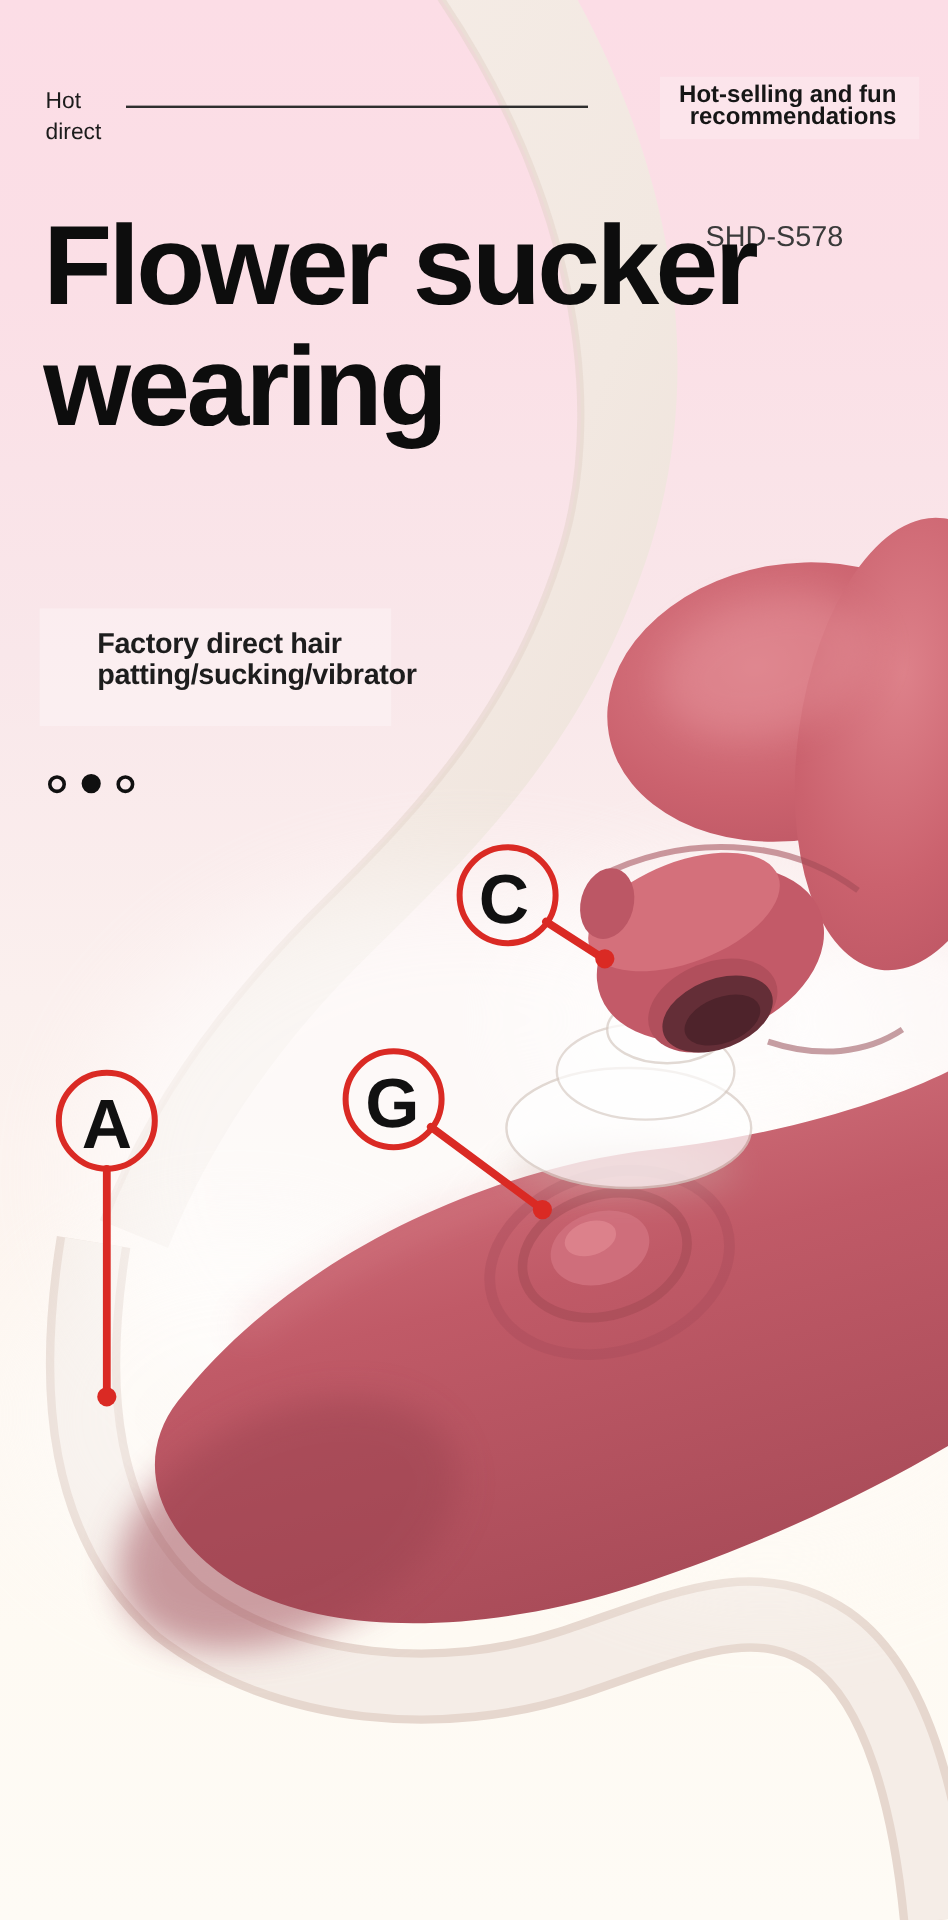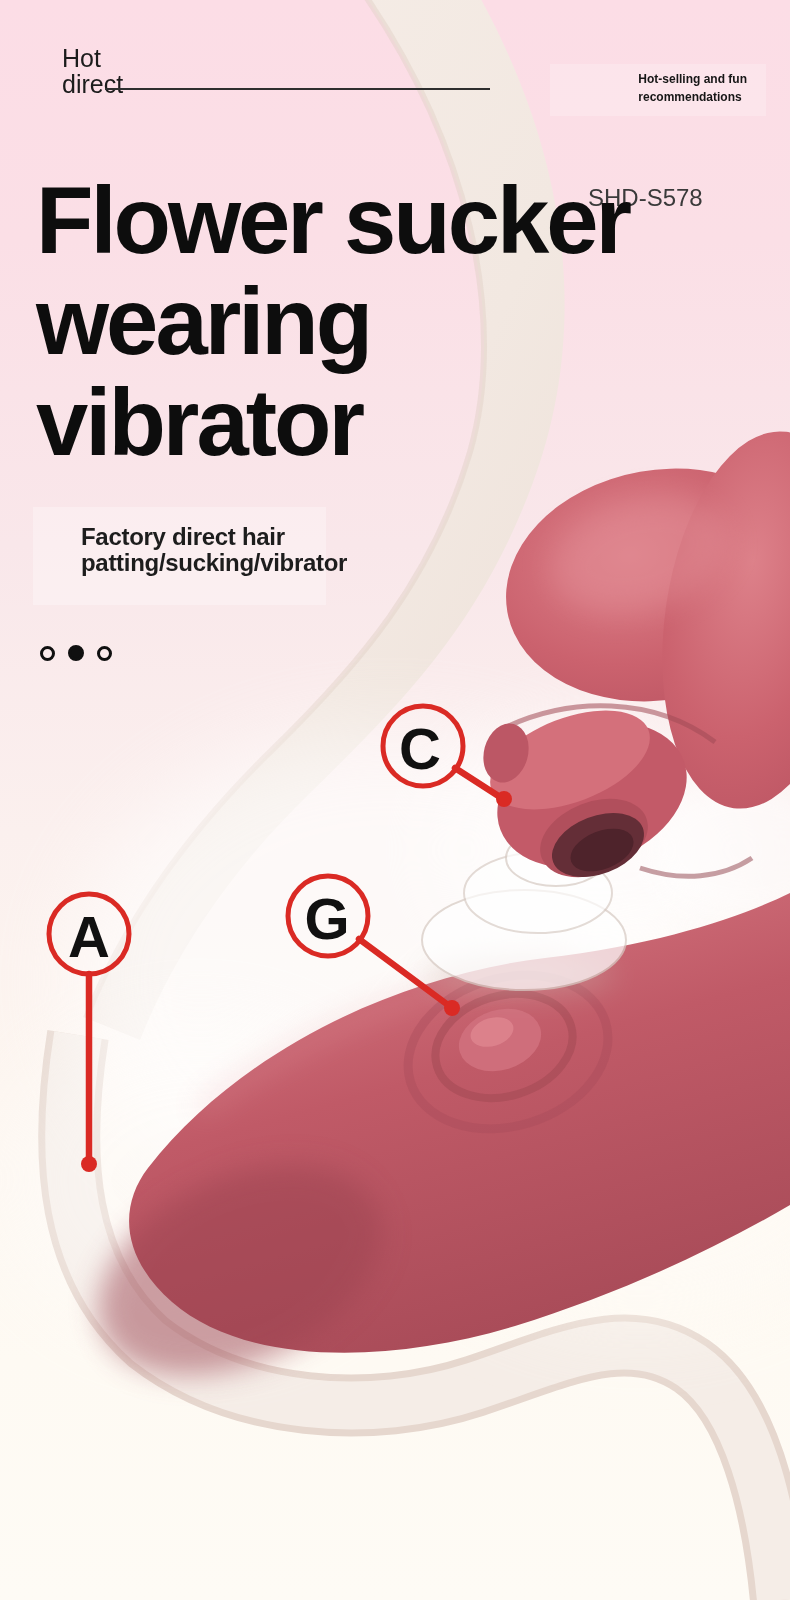--- a/index.html
+++ b/index.html
@@ -2,24 +2,24 @@
 <html><head>
 <meta charset="utf-8">
 <style>
   html,body{margin:0;padding:0;background:#ffffff;}
   .banner{
     position:relative;width:790px;height:1600px;overflow:hidden;
     font-family:"Liberation Sans",sans-serif;
     background:linear-gradient(180deg,#fcdde6 0%,#fbdfe6 15%,#f9e7ea 34%,#fbf0ee 52%,#fdf6f0 68%,#fefaf3 85%,#fefbf5 100%);
   }
   .art{position:absolute;left:0;top:0;width:790px;height:1600px;}
-  .hot-label{position:absolute;left:38px;top:45px;font-size:25px;line-height:26px;color:#1c1c1c;margin-left:24px;}
+  .hot-label{position:absolute;left:38px;top:72px;font-size:19px;line-height:26px;color:#1c1c1c;}
   .divider{position:absolute;left:105px;top:88px;width:385px;height:2px;background:#2e2e2e;}
   .tagline-box{position:absolute;left:550px;top:64px;width:216px;height:52px;background:rgba(255,255,255,0.22);}
-  .tagline{position:absolute;right:43px;top:71px;font-size:12px;font-weight:700;line-height:17.5px;color:#161616;}
+  .tagline{position:absolute;right:43px;top:71px;text-align:right;font-size:20px;font-weight:700;line-height:17.5px;color:#161616;}
   .model{position:absolute;left:588px;top:184px;font-size:24px;font-weight:400;color:#3a3a3a;letter-spacing:0px;}
   .title{position:absolute;left:36px;top:170px;font-size:94px;font-weight:700;line-height:101px;letter-spacing:-3px;color:#0d0d0d;}
   .title span{display:block;}
   .subtitle-box{position:absolute;left:33px;top:507px;width:293px;height:98px;background:rgba(255,255,255,0.30);}
   .subtitle{position:absolute;left:41px;top:524px;font-size:24px;font-weight:700;line-height:26px;letter-spacing:-0.3px;color:#1d1d1d;margin-left:40px;}
   .dots{position:absolute;left:40px;top:645px;display:flex;gap:13px;align-items:center;}
   .dot{width:15px;height:15px;border-radius:50%;border:3px solid #101010;box-sizing:border-box;background:transparent;cursor:pointer;}
   .dot.active{background:#101010;border-color:#101010;width:16px;height:16px;}
 </style>
 </head>
@@ -142,21 +142,20 @@
   <div class="tagline-box"></div>
   <div class="tagline">
     <span>Hot-selling and fun</span><br>
     <span>recommendations</span>
   </div>
 
   <div class="model">SHD-S578</div>
   <h1 class="title" style="margin:0;font-size:94px;">
     <span>Flower sucker</span>
     <span>wearing</span>
-    <span>vibrator</span>
   </h1>
   <div class="subtitle-box"></div>
   <div class="subtitle">
     <span>Factory direct hair</span><br>
     <span>patting/sucking/vibrator</span>
   </div>
 
   <div class="dots">
     <div class="dot"></div>
     <div class="dot active"></div>

